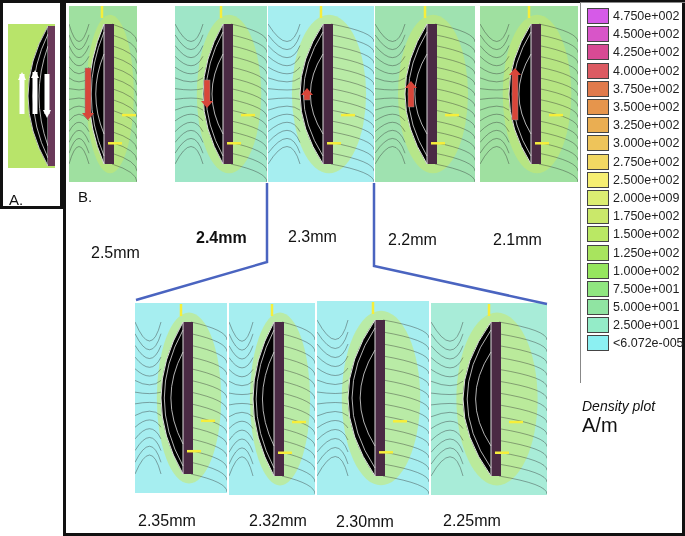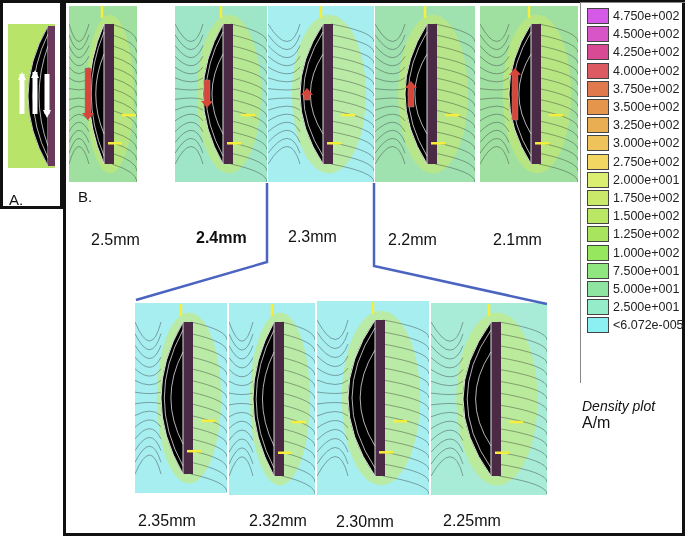--- a/index.html
+++ b/index.html
@@ -399,21 +399,21 @@
     <rect x="60" y="19" width="10" height="154" fill="#4a2a44"></rect>
     <path d="M60 19 Q4 96 60 173 Z" fill="#000" stroke="#ddd" stroke-width="1"></path>
     <path d="M60 27 Q12.399999999999999 96 60 165" fill="none" stroke="#ddd" stroke-width="0.8"></path>
     <path d="M60 49 Q29.199999999999996 96 60 143" fill="none" stroke="#ddd" stroke-width="0.8"></path>
     <path d="M78 119.03999999999999 l14 0" stroke="#f6ee3a" stroke-width="2.5"></path>
         <path d="M78 149.76 l-14 0" stroke="#f6ee3a" stroke-width="2.5"></path>
         <path d="M58 1 L58 13" stroke="#f6ee3a" stroke-width="2.5"></path>
   </svg></div>
   </div>
 
-<div class="abs mm" style="left:91px;top:231px;">2.5mm</div>
+<div class="abs mm" style="left:91px;top:244px;">2.5mm</div>
 <div class="abs mm" style="left:196px;top:229px;font-weight:bold;">2.4mm</div>
 <div class="abs mm" style="left:288px;top:228px;">2.3mm</div>
 <div class="abs mm" style="left:388px;top:231px;">2.2mm</div>
 <div class="abs mm" style="left:493px;top:231px;">2.1mm</div>
 
 <div class="abs mm" style="left:138px;top:512px;">2.35mm</div>
 <div class="abs mm" style="left:249px;top:512px;">2.32mm</div>
 <div class="abs mm" style="left:336px;top:513px;">2.30mm</div>
 <div class="abs mm" style="left:443px;top:512px;">2.25mm</div>
 
@@ -454,22 +454,26 @@
       </div>
       <div class="leg-row">
         <span class="sw" style="background:#eec45a"></span>
         <span class="lt">3.000e+002</span>
       </div>
       <div class="leg-row">
         <span class="sw" style="background:#f2d862"></span>
         <span class="lt">2.750e+002</span>
       </div>
       <div class="leg-row">
+        <span class="sw" style="background:#f6ee72"></span>
+        <span class="lt">2.500e+002</span>
+      </div>
+      <div class="leg-row">
         <span class="sw" style="background:#dcee72"></span>
-        <span class="lt">2.000e+001</span>
+        <span class="lt">2.000e+009</span>
       </div>
       <div class="leg-row">
         <span class="sw" style="background:#cae86a"></span>
         <span class="lt">1.750e+002</span>
       </div>
       <div class="leg-row">
         <span class="sw" style="background:#bae864"></span>
         <span class="lt">1.500e+002</span>
       </div>
       <div class="leg-row">
@@ -491,14 +495,14 @@
       <div class="leg-row">
         <span class="sw" style="background:#94ecc8"></span>
         <span class="lt">2.500e+001</span>
       </div>
       <div class="leg-row">
         <span class="sw" style="background:#8cf0f2"></span>
         <span class="lt">&lt;6.072e-005</span>
       </div>
     </div>
   <div class="lt" style="font-size:14px;margin-top:15px;margin-left:2px;color:#111;font-style:italic;">Density plot</div>
-  <div class="lt" style="font-size:16px;margin-left:2px;color:#111;">A/m</div>
+  <div class="lt" style="font-size:20px;margin-left:2px;color:#111;">A/m</div>
 </div>
 
 </body></html>

